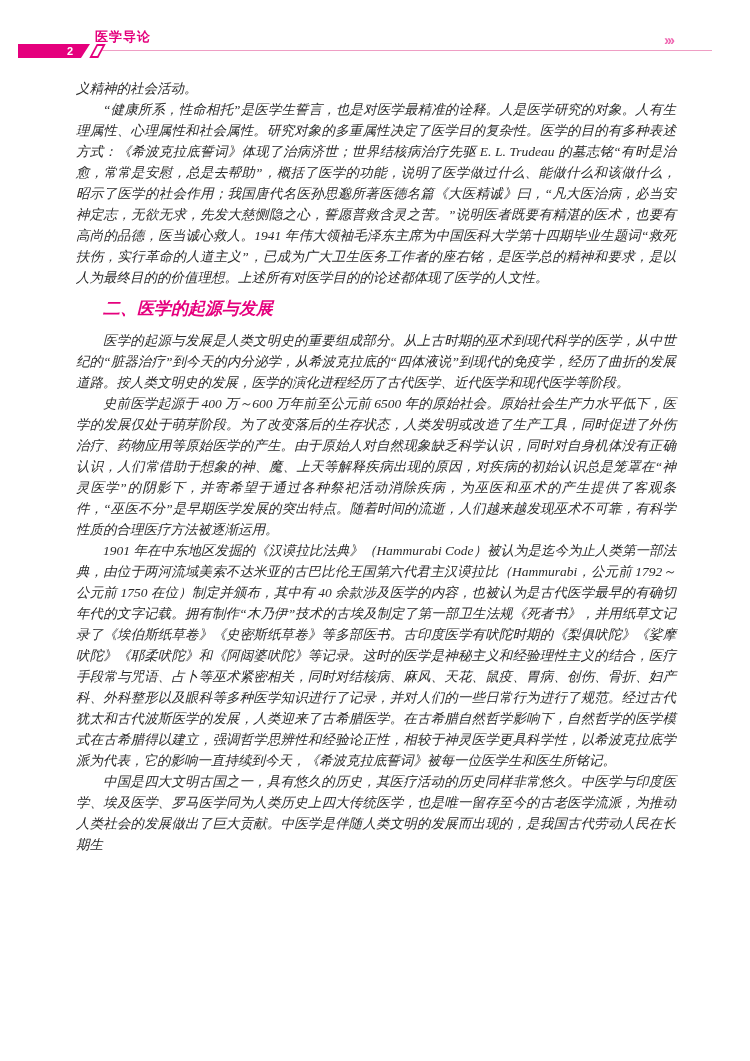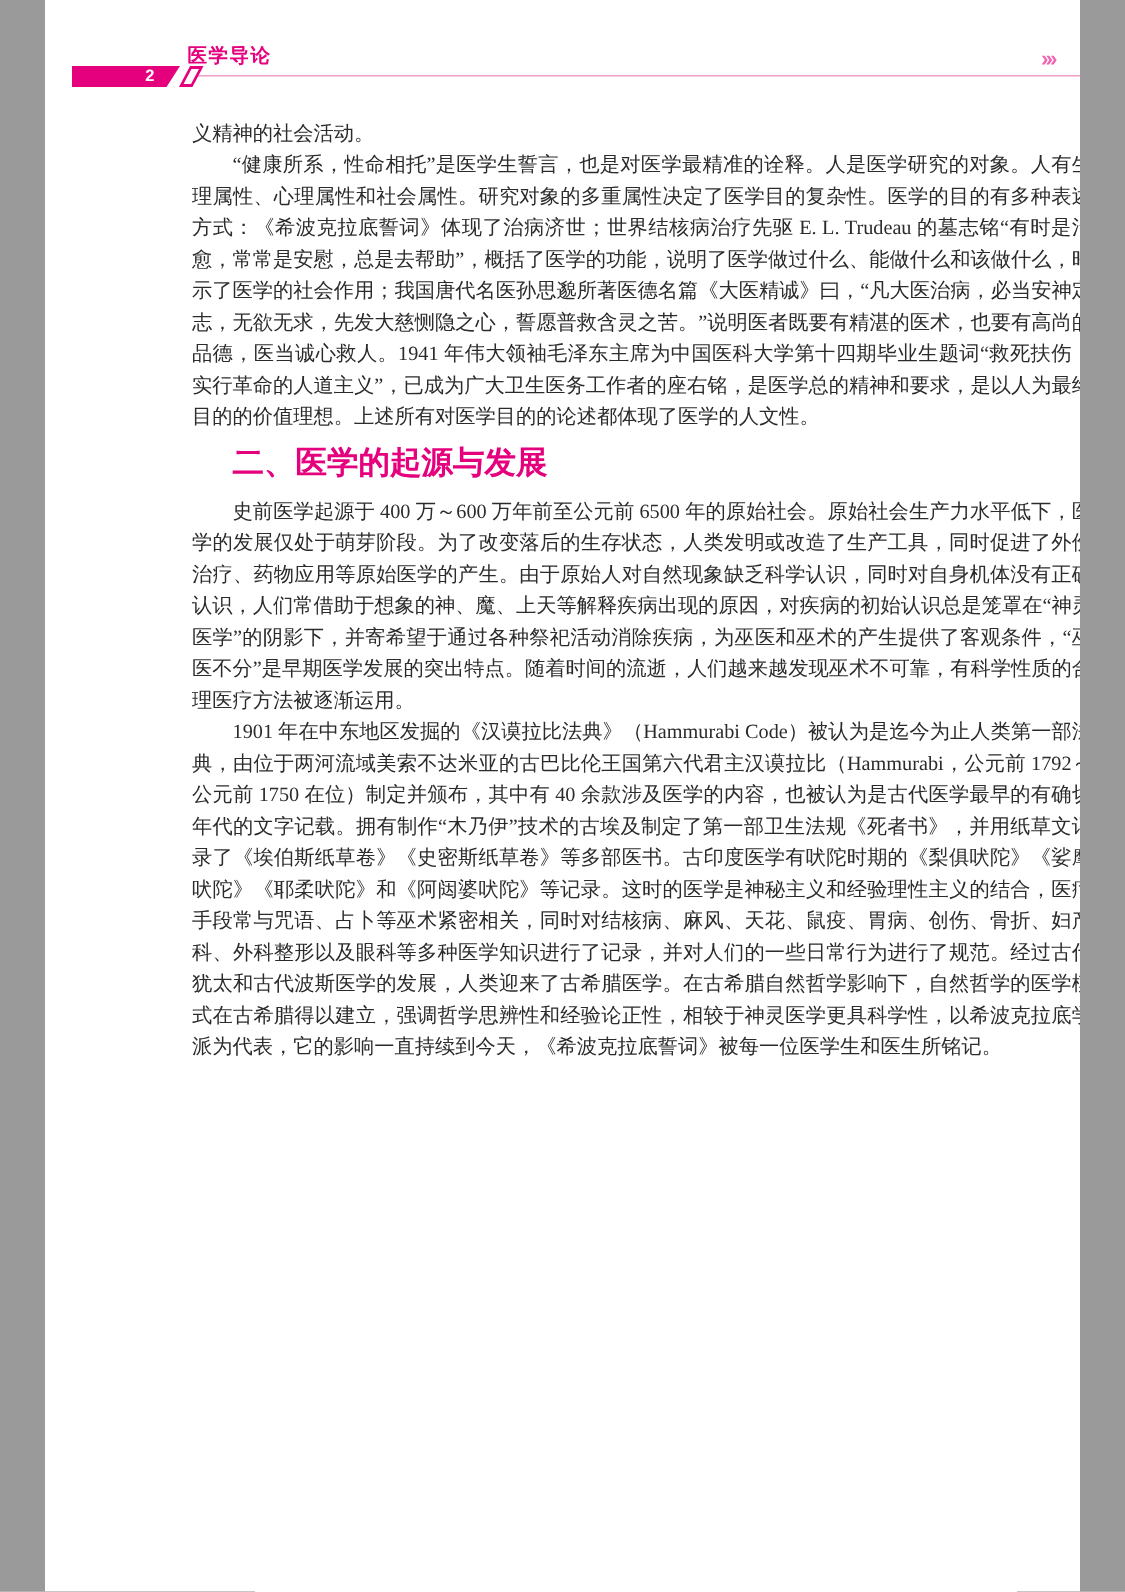--- a/index.html
+++ b/index.html
@@ -1,19 +1,19 @@
 <!DOCTYPE html>
 <html><head>
 <meta charset="utf-8">
 <style>
   * { box-sizing: border-box; margin: 0; padding: 0; }
   html,body { background:#9a9a9a; }
   .page {
     position: relative;
-    width: 690px;
+    width: 750px;
     height: 1061px;
     margin: 0 auto;
     background: #ffffff;
     overflow: hidden;
     font-family: "Liberation Serif", "DejaVu Serif", serif;
   }
 
   
   .running-title {
     position: absolute;
@@ -63,35 +63,36 @@
     font-weight: bold;
     font-size: 15px;
     letter-spacing: -2px;
     color: #e5007d;
     opacity: 0.6;
   }
 
   
   .body-text {
     position: absolute;
-    left: 98px; top: 78px;
+    left: 76px; top: 78px;
     width: 600px;
+    font-style: italic;
   }
   .body-text p {
     font-size: 13.5px;
     line-height: 21px;
     color: #2b2b2b;
     text-align: justify;
     text-indent: 2em;
   }
   .body-text p.continuation { text-indent: 0; }
   .section-heading {
     font-family: "Liberation Sans", "DejaVu Sans", sans-serif;
     font-weight: bold;
-    font-size: 21px;
+    font-size: 17px;
     line-height: 22px;
     color: #e5007d;
     margin: 10px 0 10px 27px;
   }
 </style>
 </head>
 <body>
 
 <div class="page">
 
@@ -102,17 +103,19 @@
       <span class="page-num">2</span>
     </div>
     <div class="tab-slash"></div>
     <div class="chevrons">›››</div>
   </header>
 
   <main class="body-text">
     <p class="continuation">义精神的社会活动。</p>
     <p>“健康所系，性命相托”是医学生誓言，也是对医学最精准的诠释。人是医学研究的对象。人有生理属性、心理属性和社会属性。研究对象的多重属性决定了医学目的复杂性。医学的目的有多种表述方式：《希波克拉底誓词》体现了治病济世；世界结核病治疗先驱 E. L. Trudeau 的墓志铭“有时是治愈，常常是安慰，总是去帮助”，概括了医学的功能，说明了医学做过什么、能做什么和该做什么，昭示了医学的社会作用；我国唐代名医孙思邈所著医德名篇《大医精诚》曰，“凡大医治病，必当安神定志，无欲无求，先发大慈恻隐之心，誓愿普救含灵之苦。”说明医者既要有精湛的医术，也要有高尚的品德，医当诚心救人。1941 年伟大领袖毛泽东主席为中国医科大学第十四期毕业生题词“救死扶伤，实行革命的人道主义”，已成为广大卫生医务工作者的座右铭，是医学总的精神和要求，是以人为最终目的的价值理想。上述所有对医学目的的论述都体现了医学的人文性。</p>
     <h2 class="section-heading">二、医学的起源与发展</h2>
+    <p>医学的起源与发展是人类文明史的重要组成部分。从上古时期的巫术到现代科学的医学，从中世纪的“脏器治疗”到今天的内分泌学，从希波克拉底的“四体液说”到现代的免疫学，经历了曲折的发展道路。按人类文明史的发展，医学的演化进程经历了古代医学、近代医学和现代医学等阶段。</p>
     <p>史前医学起源于 400 万～600 万年前至公元前 6500 年的原始社会。原始社会生产力水平低下，医学的发展仅处于萌芽阶段。为了改变落后的生存状态，人类发明或改造了生产工具，同时促进了外伤治疗、药物应用等原始医学的产生。由于原始人对自然现象缺乏科学认识，同时对自身机体没有正确认识，人们常借助于想象的神、魔、上天等解释疾病出现的原因，对疾病的初始认识总是笼罩在“神灵医学”的阴影下，并寄希望于通过各种祭祀活动消除疾病，为巫医和巫术的产生提供了客观条件，“巫医不分”是早期医学发展的突出特点。随着时间的流逝，人们越来越发现巫术不可靠，有科学性质的合理医疗方法被逐渐运用。</p>
     <p>1901 年在中东地区发掘的《汉谟拉比法典》（Hammurabi Code）被认为是迄今为止人类第一部法典，由位于两河流域美索不达米亚的古巴比伦王国第六代君主汉谟拉比（Hammurabi，公元前 1792～公元前 1750 在位）制定并颁布，其中有 40 余款涉及医学的内容，也被认为是古代医学最早的有确切年代的文字记载。拥有制作“木乃伊”技术的古埃及制定了第一部卫生法规《死者书》，并用纸草文记录了《埃伯斯纸草卷》《史密斯纸草卷》等多部医书。古印度医学有吠陀时期的《梨俱吠陀》《娑摩吠陀》《耶柔吠陀》和《阿闼婆吠陀》等记录。这时的医学是神秘主义和经验理性主义的结合，医疗手段常与咒语、占卜等巫术紧密相关，同时对结核病、麻风、天花、鼠疫、胃病、创伤、骨折、妇产科、外科整形以及眼科等多种医学知识进行了记录，并对人们的一些日常行为进行了规范。经过古代犹太和古代波斯医学的发展，人类迎来了古希腊医学。在古希腊自然哲学影响下，自然哲学的医学模式在古希腊得以建立，强调哲学思辨性和经验论正性，相较于神灵医学更具科学性，以希波克拉底学派为代表，它的影响一直持续到今天，《希波克拉底誓词》被每一位医学生和医生所铭记。</p>
+    <p>中国是四大文明古国之一，具有悠久的历史，其医疗活动的历史同样非常悠久。中医学与印度医学、埃及医学、罗马医学同为人类历史上四大传统医学，也是唯一留存至今的古老医学流派，为推动人类社会的发展做出了巨大贡献。中医学是伴随人类文明的发展而出现的，是我国古代劳动人民在长期生</p>
   </main>
 
 </div>
 
 </body></html>

